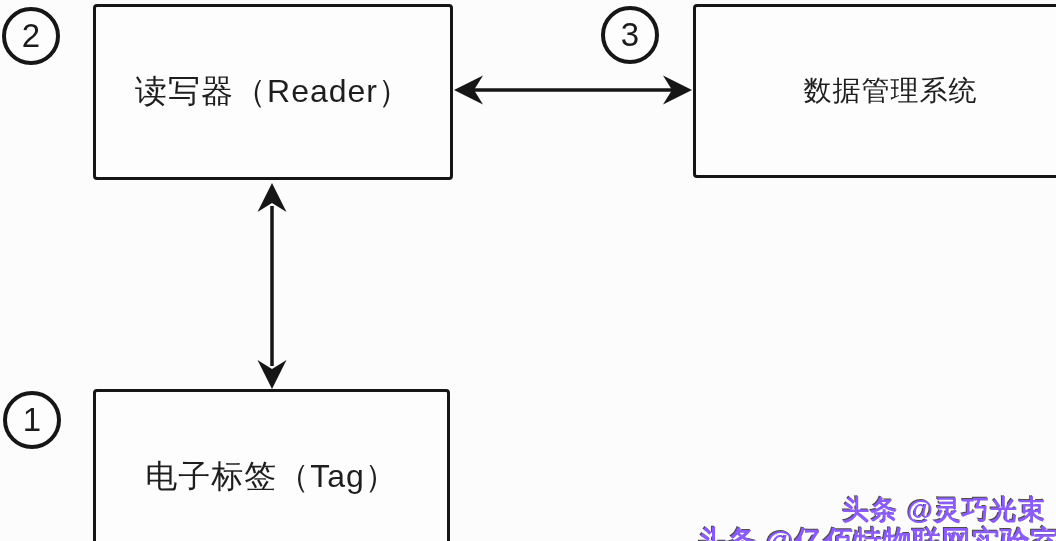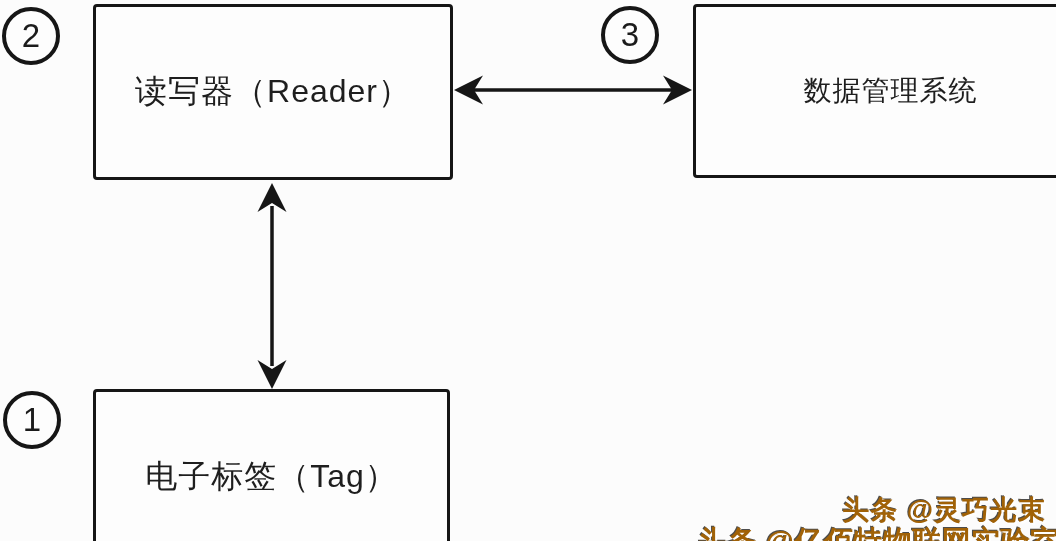--- a/index.html
+++ b/index.html
@@ -53,21 +53,21 @@
   #arrow-layer {
     position: absolute;
     left: 0; top: 0;
     width: 1056px;
     height: 541px;
     pointer-events: none;
   }
   .watermark {
     position: absolute;
     font-weight: 700;
-    color: #a16207;
+    color: #8b5cf6;
     white-space: nowrap;
     text-shadow: 2px 2px 0 #ffffff, -1px -1px 0 #4c4c4c;
   }
   #watermark-line1 { right: 10px; top: 492px; font-size: 27px; letter-spacing: 1px; }
   #watermark-line2 { left: 698px; top: 522px; font-size: 29px; letter-spacing: 0.5px; }
 </style>
 </head>
 <body>
 
 <div id="stage">

